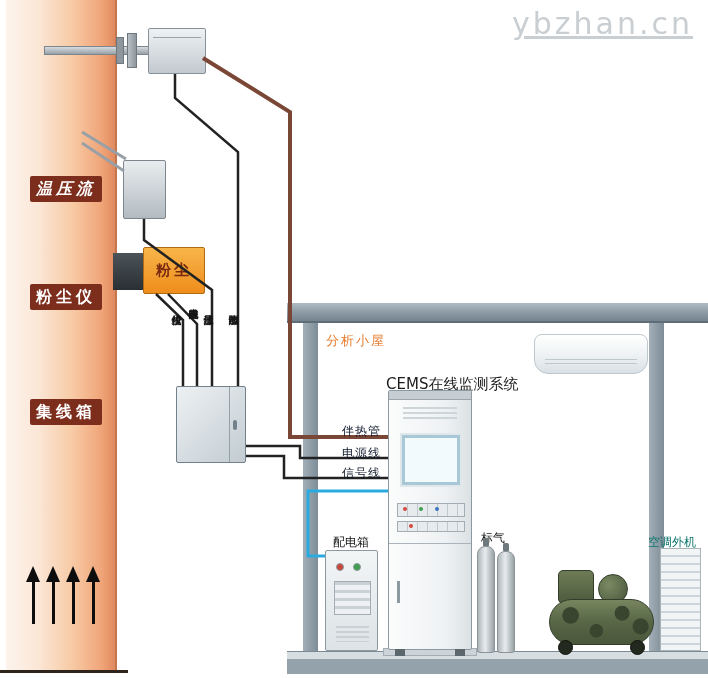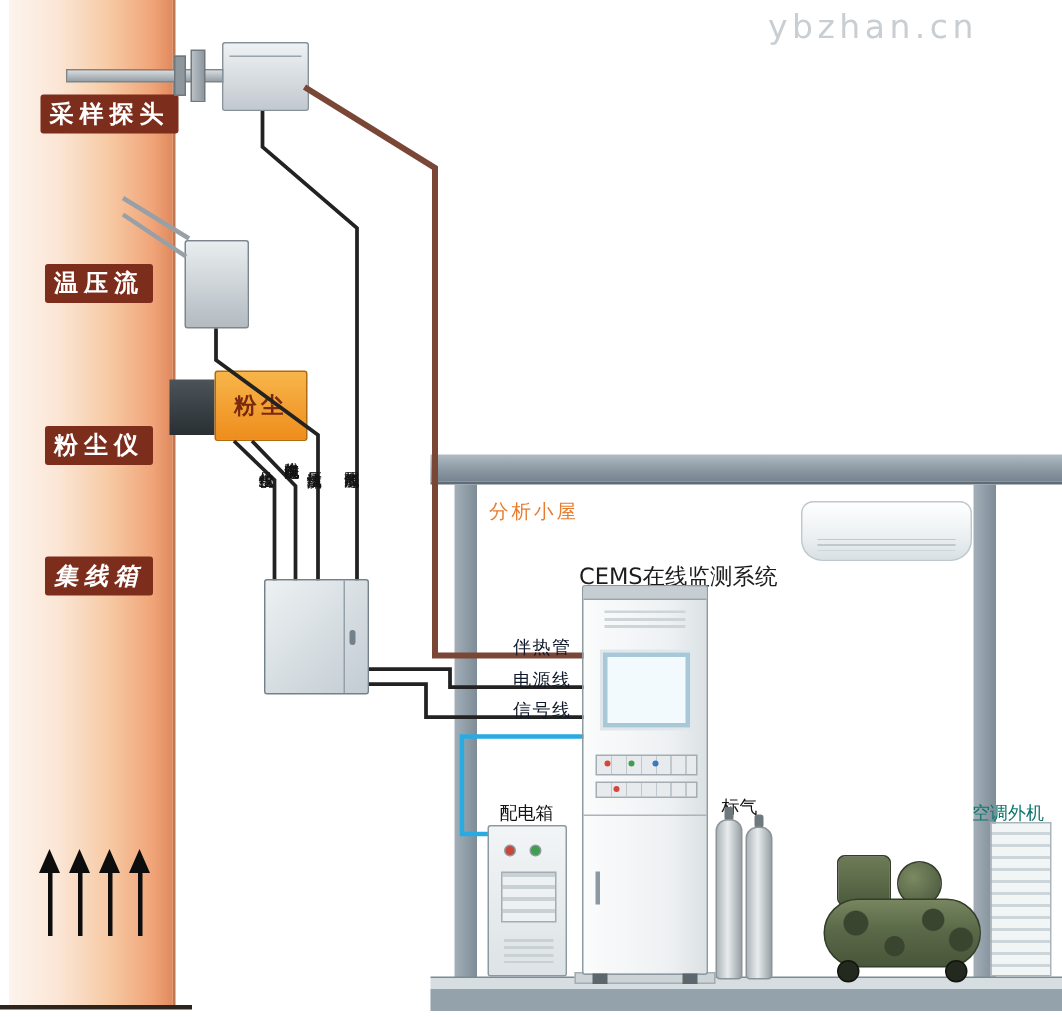--- a/index.html
+++ b/index.html
@@ -1,33 +1,33 @@
 <!DOCTYPE html>
 <html><head>
 <meta charset="utf-8">
 <style>
   * { box-sizing: border-box; margin: 0; padding: 0; }
   html,body { background:#fff; }
   body { font-family:"DejaVu Sans","Liberation Sans",sans-serif; }
   .stage { position:relative; width:708px; height:678px; background:#fff; overflow:hidden; }
 
   
-  .watermark { position:absolute; left:512px; top:6px; font-size:22px; color:#c9ced2; letter-spacing:3px; }
+  .watermark { position:absolute; left:512px; top:6px; font-size:30px; color:#c9ced2; letter-spacing:3px;text-decoration:underline; }
 
   
   .chimney { position:absolute; left:6px; top:0; width:111px; height:671px;
     background:linear-gradient(90deg,#fdf4ed 0%,#fbe6d6 30%,#f7cba6 60%,#f0a478 88%,#e08a5e 100%);
     border-right:2px solid #c4764e; }
   .ground-line { position:absolute; left:0; top:670px; width:128px; height:3px; background:#2e241c; }
   .stack-label { position:absolute; background:#7d2d1c; color:#fff; font-weight:bold; font-size:16px;
     line-height:1; padding:5px 6px; letter-spacing:4px; border-radius:2px; white-space:nowrap; }
   .lbl-probe { left:27px; top:63px; }
-  .lbl-tpf { left:30px; top:176px; }
+  .lbl-tpf { left:30px; top:176px;font-style:italic; }
   .lbl-dust { left:30px; top:284px; }
-  .lbl-junction { left:30px; top:371px;font-style:italic; }
+  .lbl-junction { left:30px; top:399px; }
   .lbl-airflow { left:14px; top:637px; }
 
   
   .airflow-arrow { position:absolute; width:14px; height:60px; top:566px; }
   .airflow-arrow .head { width:0; height:0; border-left:7px solid transparent; border-right:7px solid transparent;
     border-bottom:16px solid #0d0d0d; margin:0 auto; }
   .airflow-arrow .stem { width:3px; height:42px; background:#0d0d0d; margin:0 auto; }
   .aa1{left:26px}.aa2{left:46px}.aa3{left:66px}.aa4{left:86px}
 
   
@@ -154,21 +154,20 @@
     background:repeating-linear-gradient(180deg,#f2f5f6 0 6px,#ccd5d9 6px 8px); }
 </style>
 </head>
 <body>
 
 <div class="stage">
 
   <div class="chimney"></div>
   <div class="ground-line"></div>
 
-  <div class="stack-label lbl-probe">采样探头</div>
   <div class="stack-label lbl-tpf">温压流</div>
   <div class="stack-label lbl-dust">粉尘仪</div>
   <div class="stack-label lbl-junction">集线箱</div>
 
   <div class="airflow-arrow aa1">
       <div class="head"></div>
       <div class="stem"></div>
     </div>
   <div class="airflow-arrow aa2">
       <div class="head"></div>

